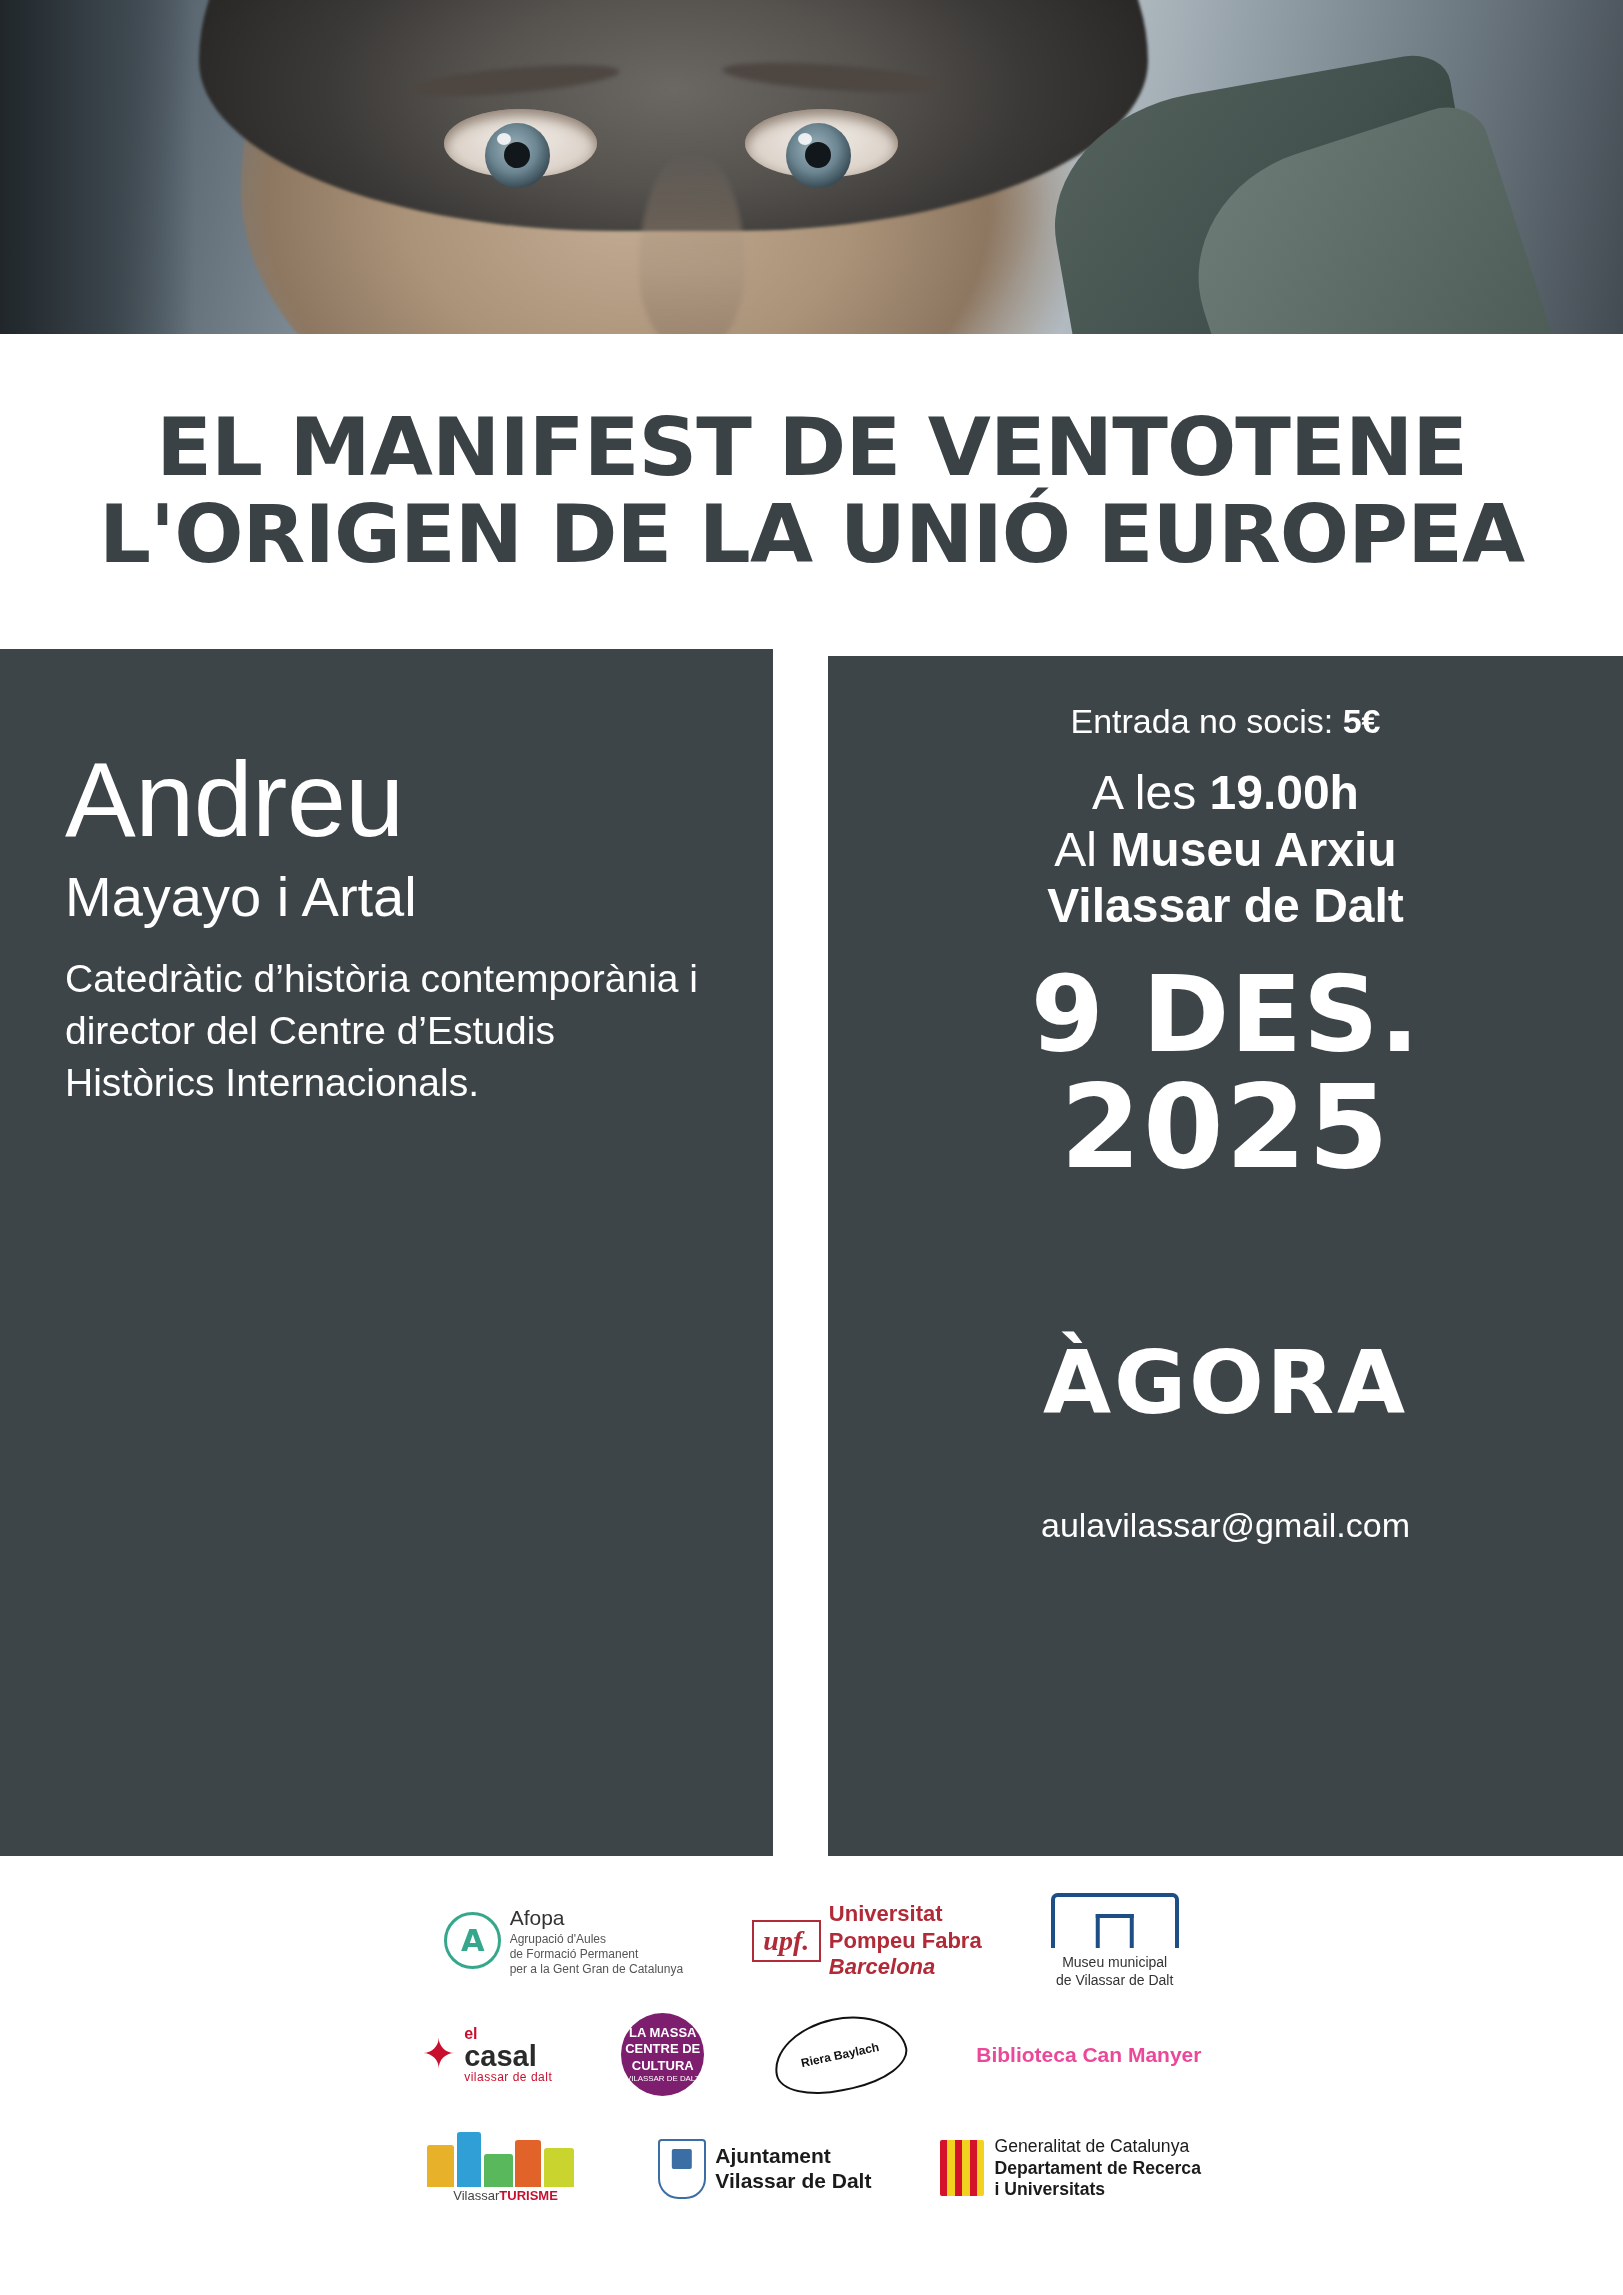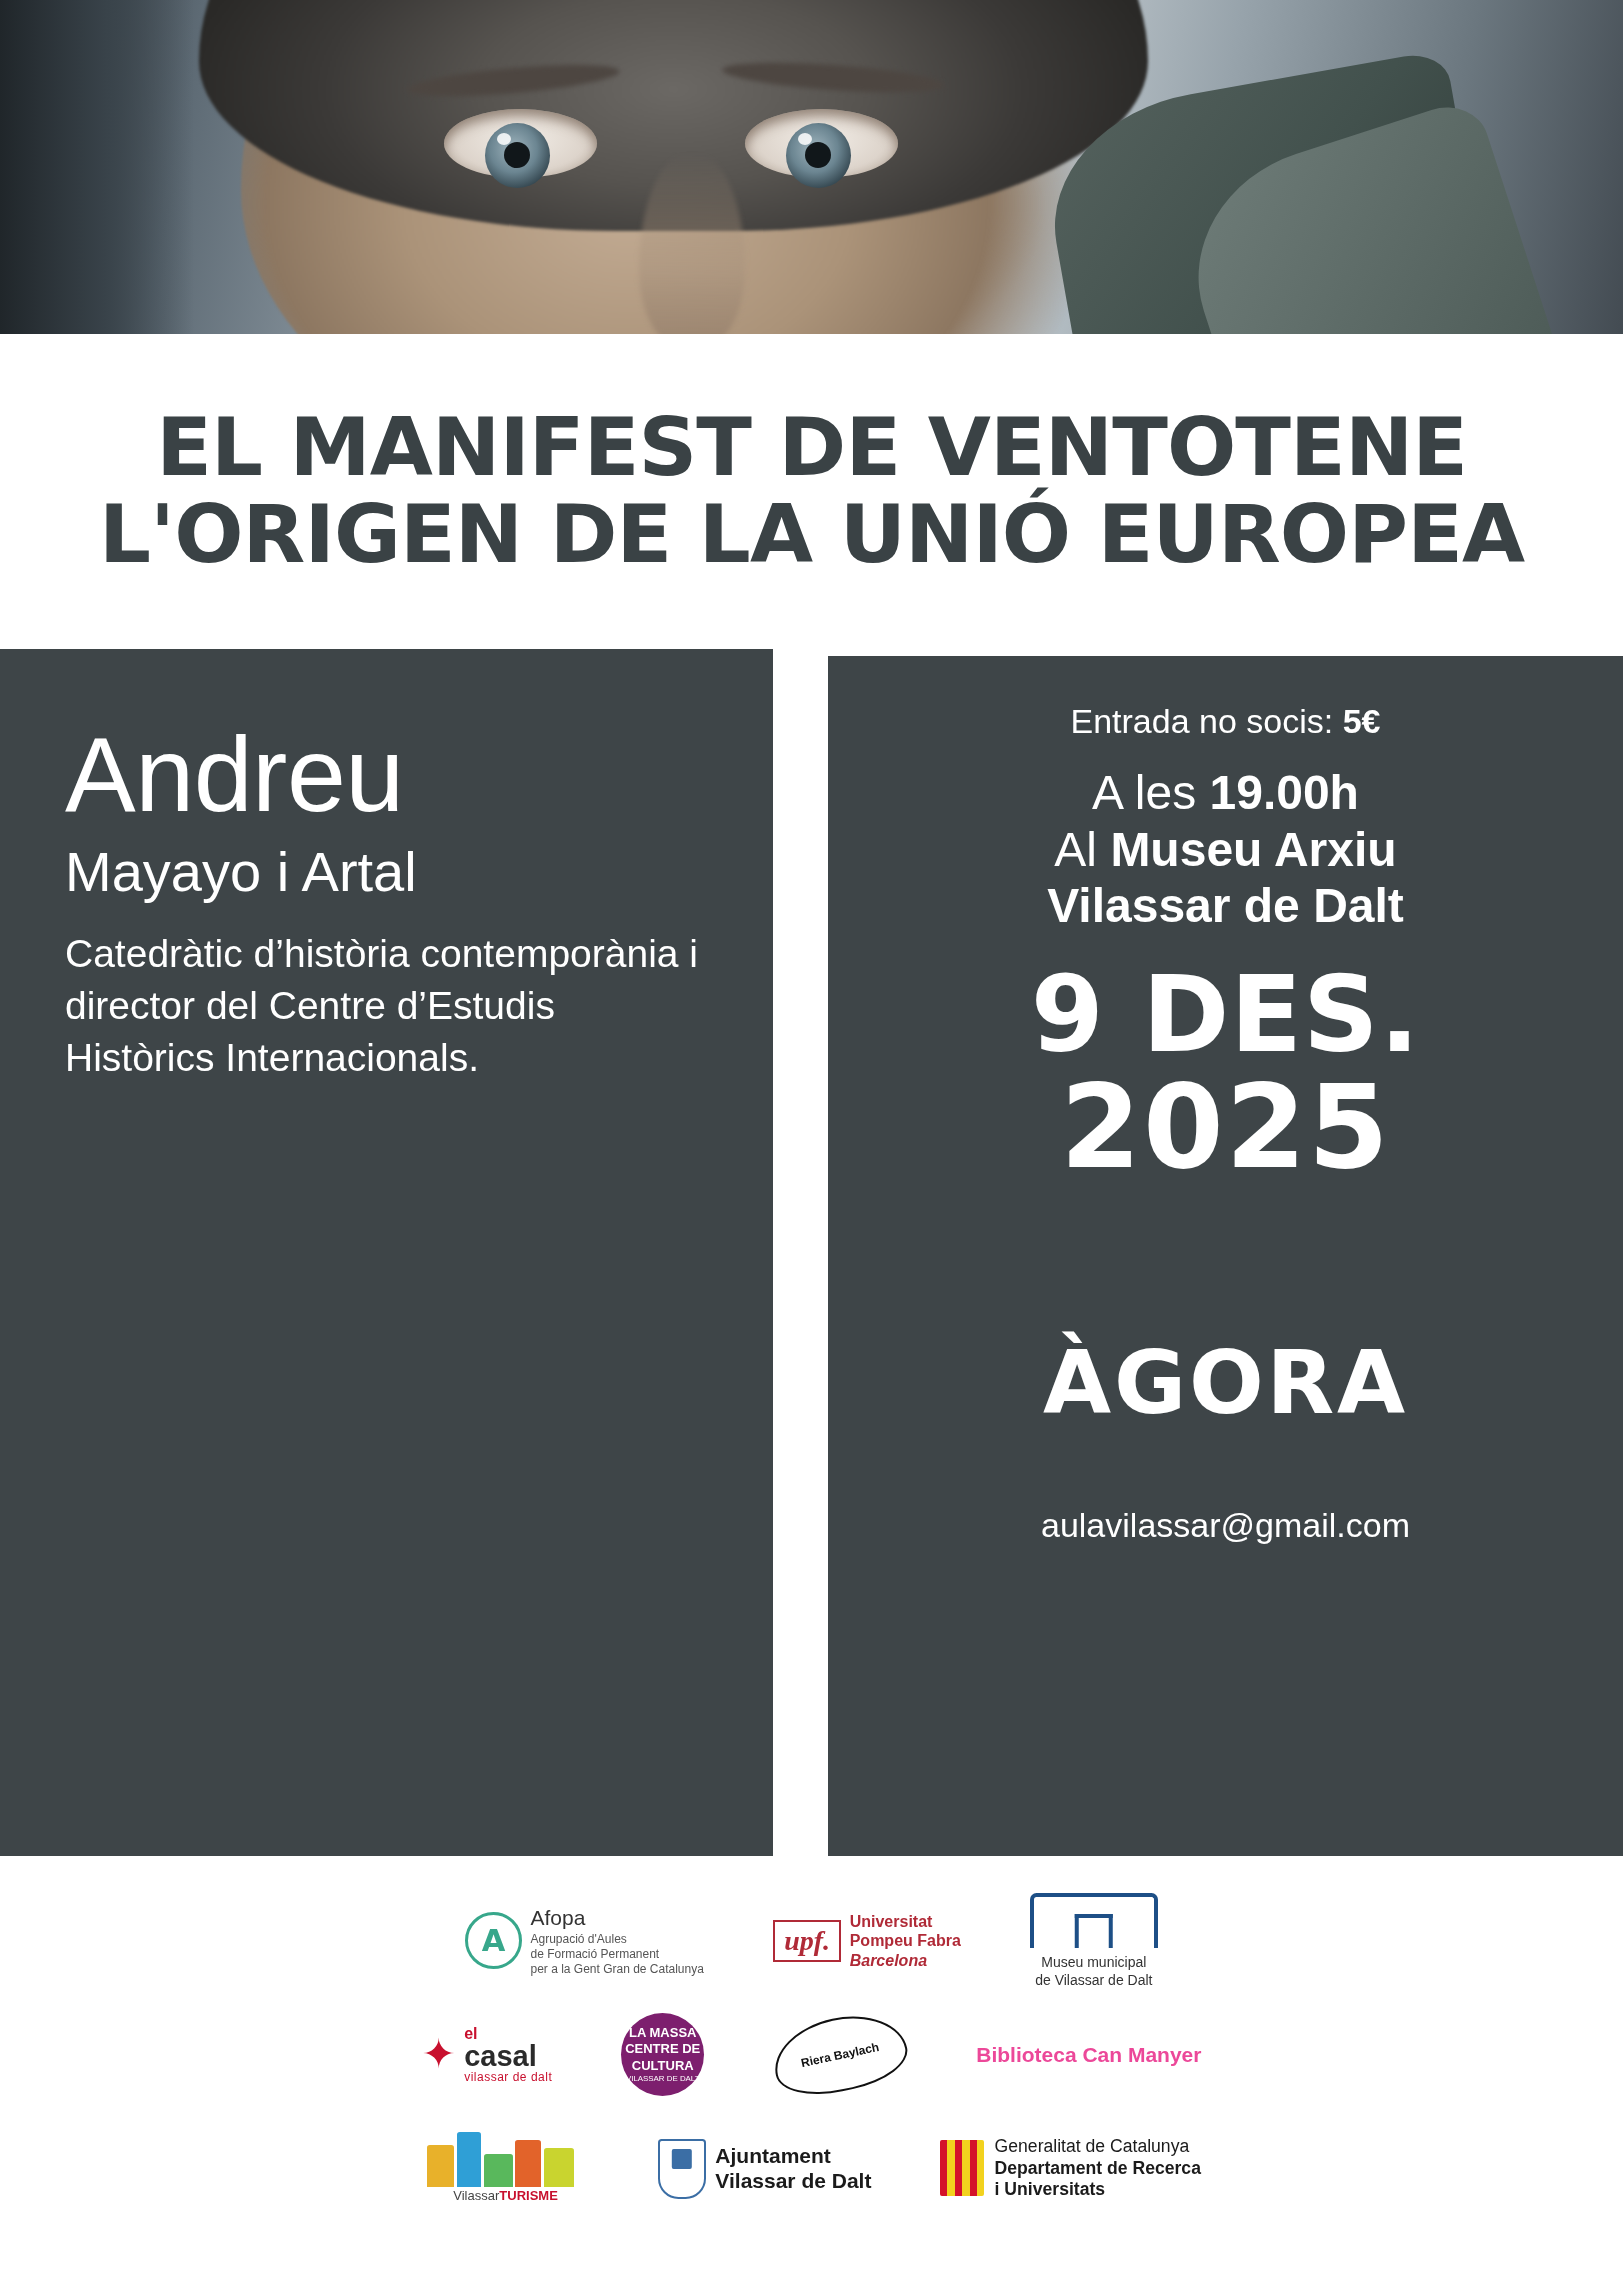--- a/index.html
+++ b/index.html
@@ -143,21 +143,21 @@
     transform: scaleX(1.02);
   }
 
   
   .panel-left {
     position: absolute;
     left: 0; top: 649px;
     width: 773px; height: 1208px;
     background: #3e4548;
     box-sizing: border-box;
-    padding: 72px 65px 0 65px;
+    padding: 97px 65px 0 65px;
   }
   .panel-right {
     position: absolute;
     left: 828px; top: 649px;
     width: 795px; height: 1208px;
     background: #3e4548;
     box-sizing: border-box;
     padding: 46px 56px 0 56px;
     text-align: center;
     margin-top: 7px;
@@ -280,21 +280,21 @@
   
   .upf-box {
     border: 2.3px solid #b02a37;
     padding: 2.8px 9.3px;
     color: #b02a37;
     font-family: "Liberation Serif", serif;
     font-style: italic;
     font-weight: bold;
     font-size: 28px;
   }
-  .upf-txt { color: #b02a37; font-weight: bold; font-size: 16px; line-height: 1.2; }
+  .upf-txt { color: #b02a37; font-weight: bold; font-size: 22px; line-height: 1.2; }
   .upf-txt .it { font-style: italic; font-weight: bold; }
   
   .museu { text-align: center; }
   .museu-roof {
     width: 120px; height: 51px;
     border: 4.2px solid #1d4f86;
     border-bottom: none;
     border-radius: 6.5px 6.5px 0 0;
     position: relative;
     margin: 0 auto;

